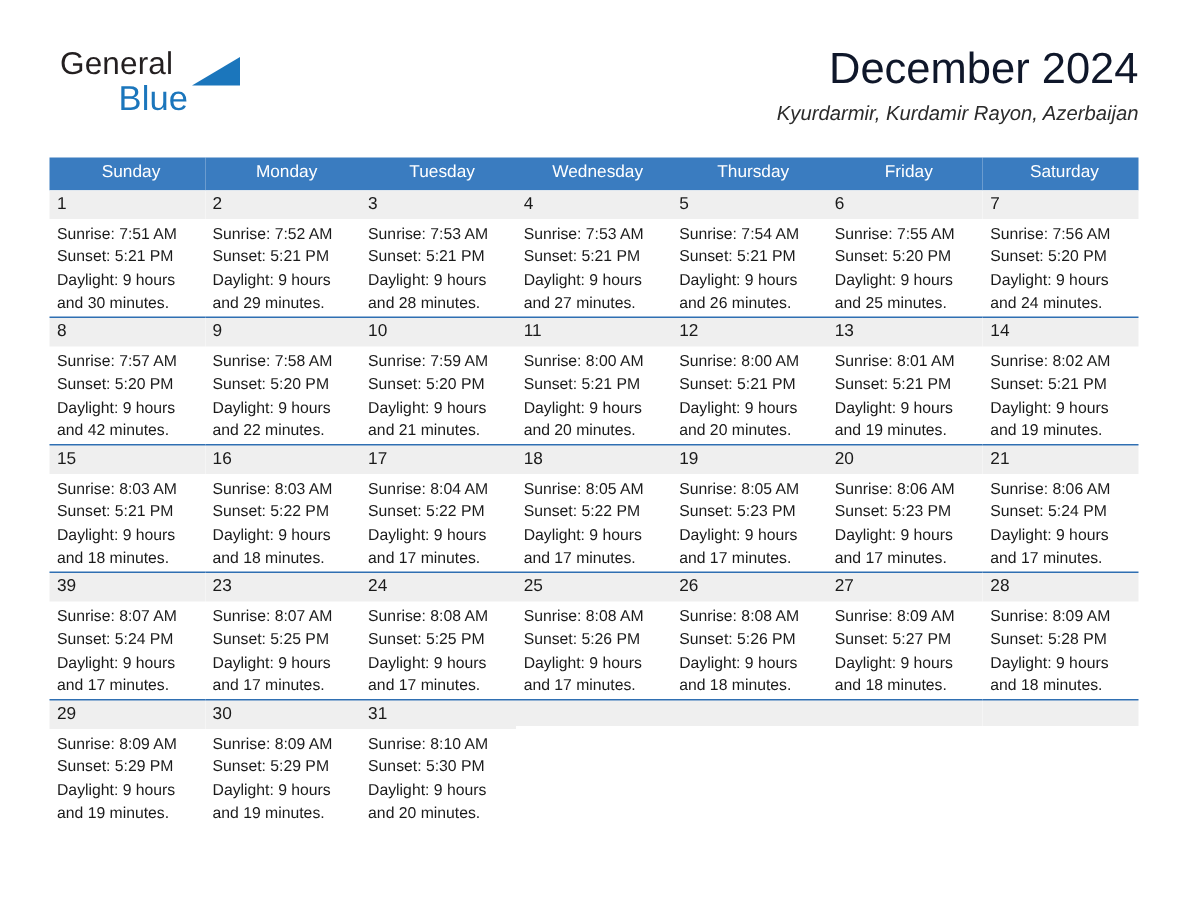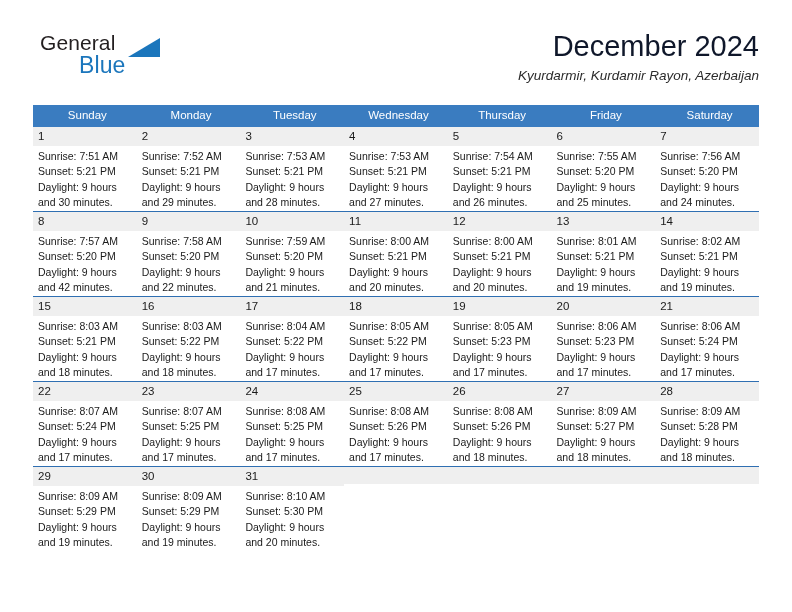--- a/index.html
+++ b/index.html
@@ -411,21 +411,21 @@
                 <div>Daylight: 9 hours</div>
                 <div>and 17 minutes.</div>
               </div>
             </div>
           </td>
       </tr>
 
       <tr class="week">
         <td>
             <div class="daycell">
-              <div class="daynum">22</div>
+              <div class="daynum">39</div>
               <div class="details">
                 <div>Sunrise: 8:07 AM</div>
                 <div>Sunset: 5:24 PM</div>
                 <div>Daylight: 9 hours</div>
                 <div>and 17 minutes.</div>
               </div>
             </div>
           </td>
         <td>
             <div class="daycell">

